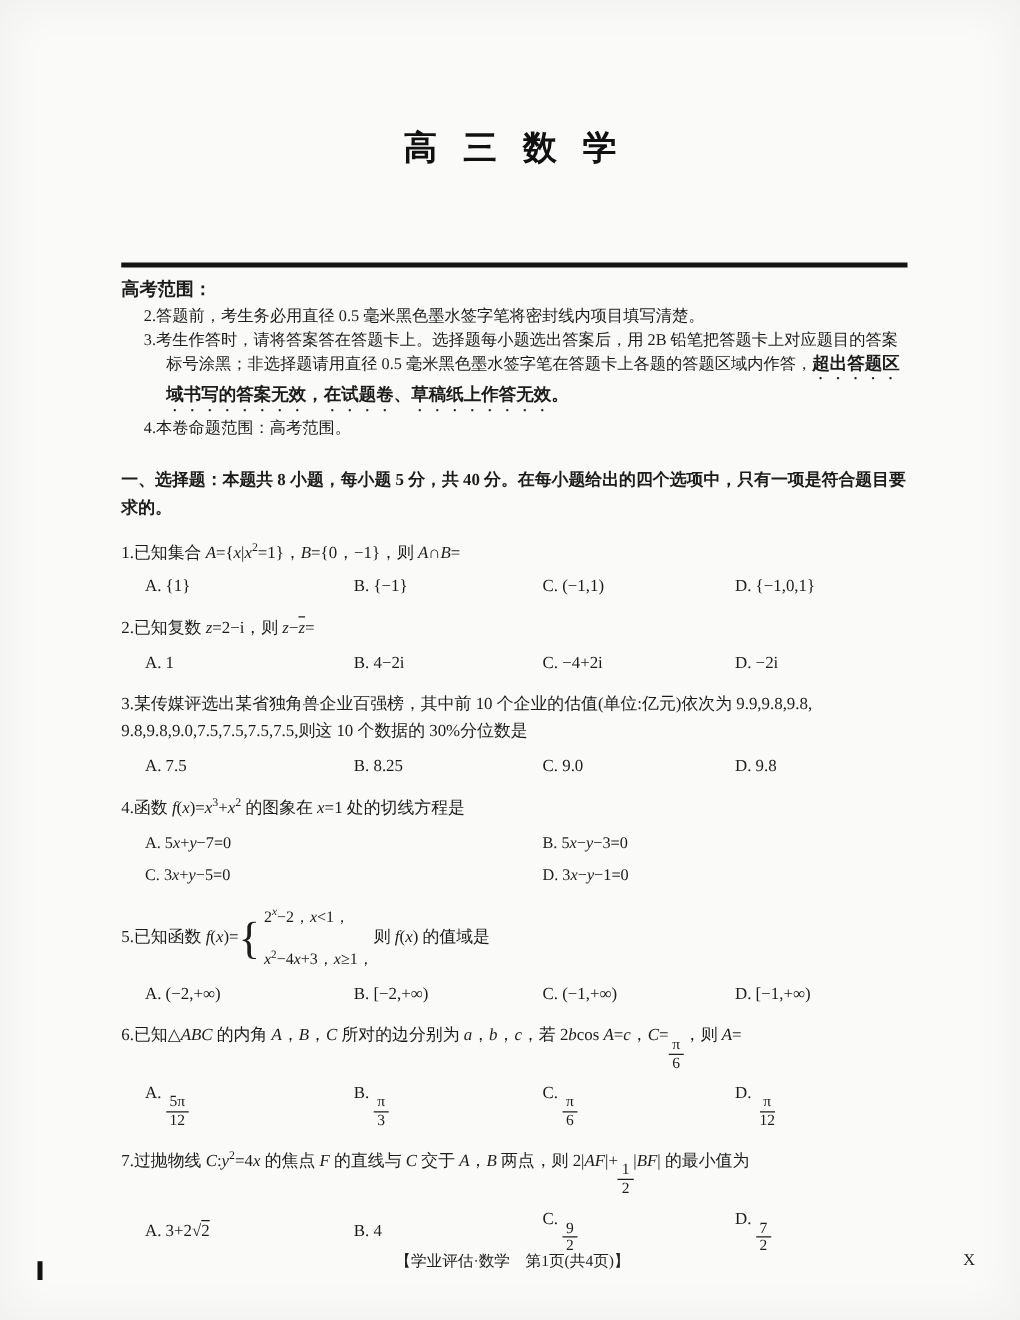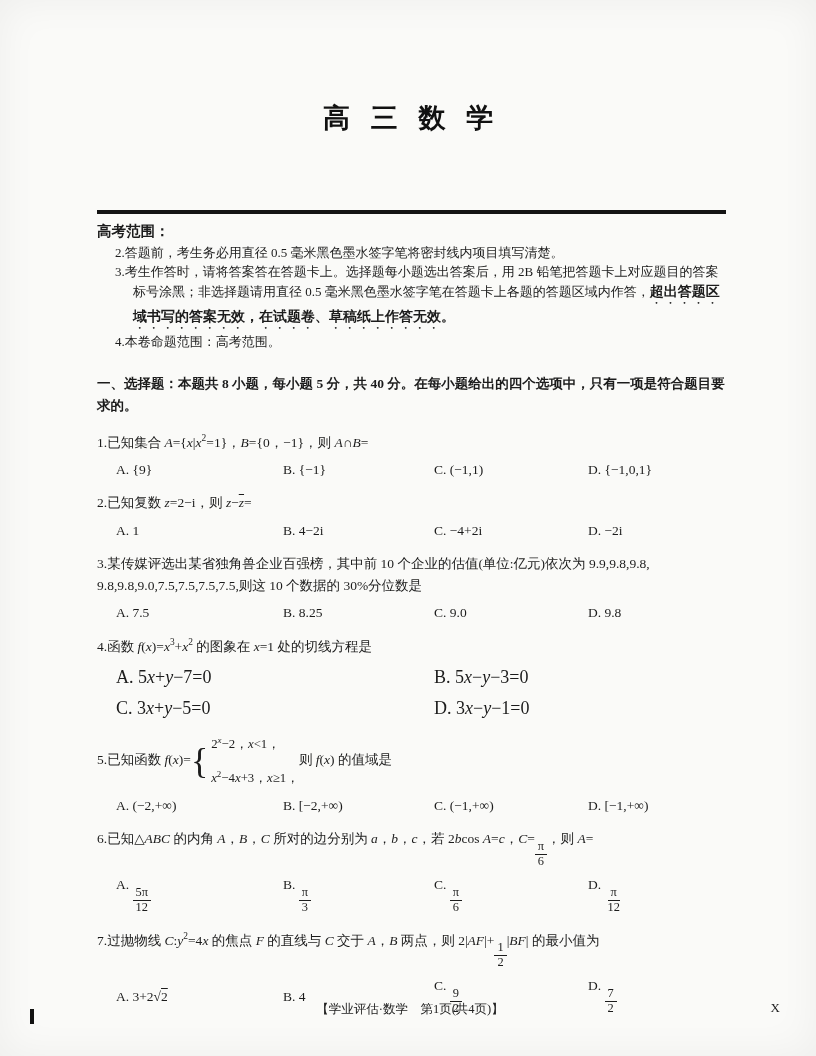--- a/index.html
+++ b/index.html
@@ -69,21 +69,21 @@
     margin-top:9px;
     font-size:13.5px;
     align-items:center;
   }
   .opts-2col{
     display:grid;
     grid-template-columns:318px 1fr;
     row-gap:10px;
     padding-left:19px;
     margin-top:9px;
-    font-size:18px;
+    font-size:13px;
   }
   i{font-style:italic;}
   sup{font-size:0.7em;}
   .ol{text-decoration:overline;}
   .frac{
     display:inline-flex;
     flex-direction:column;
     align-items:center;
     vertical-align:-0.55em;
     line-height:1.1;
@@ -144,21 +144,21 @@
     <div class="notice-item">2.答题前，考生务必用直径 0.5 毫米黑色墨水签字笔将密封线内项目填写清楚。</div>
     <div class="notice-item">3.考生作答时，请将答案答在答题卡上。选择题每小题选出答案后，用 2B 铅笔把答题卡上对应题目的答案标号涂黑；非选择题请用直径 0.5 毫米黑色墨水签字笔在答题卡上各题的答题区域内作答，<span class="emph">超出答题区域书写的答案无效，在试题卷、草稿纸上作答无效。</span></div>
     <div class="notice-item">4.本卷命题范围：高考范围。</div>
   </div>
 
   <div class="section-head">一、选择题：本题共 8 小题，每小题 5 分，共 40 分。在每小题给出的四个选项中，只有一项是符合题目要求的。</div>
 
   <div class="q">
     <div class="stem">1.已知集合 <i>A</i>={<i>x</i>|<i>x</i><sup>2</sup>=1}，<i>B</i>={0，−1}，则 <i>A</i>∩<i>B</i>=</div>
     <div class="opts">
-      <span class="opt">A. {9}</span>
+      <span class="opt">A. {1}</span>
       <span class="opt">B. {−1}</span>
       <span class="opt">C. (−1,1)</span>
       <span class="opt">D. {−1,0,1}</span>
     </div>
   </div>
 
   <div class="q">
     <div class="stem">2.已知复数 <i>z</i>=2−i，则 <i>z</i>−<span class="ol"><i>z</i></span>=</div>
     <div class="opts">
       <span class="opt">A. 1</span>

